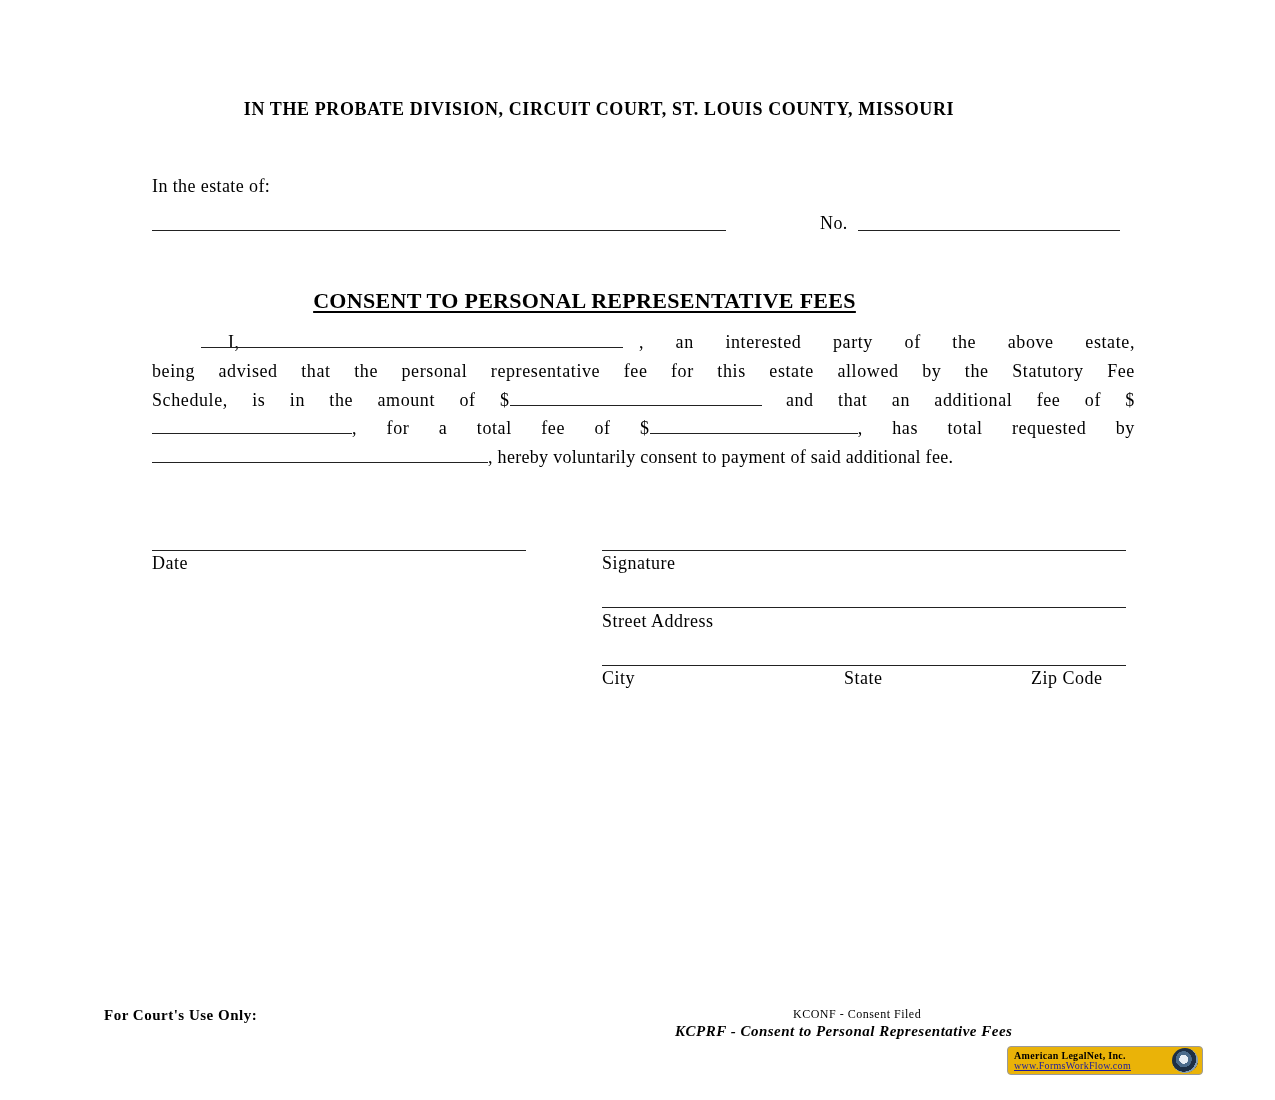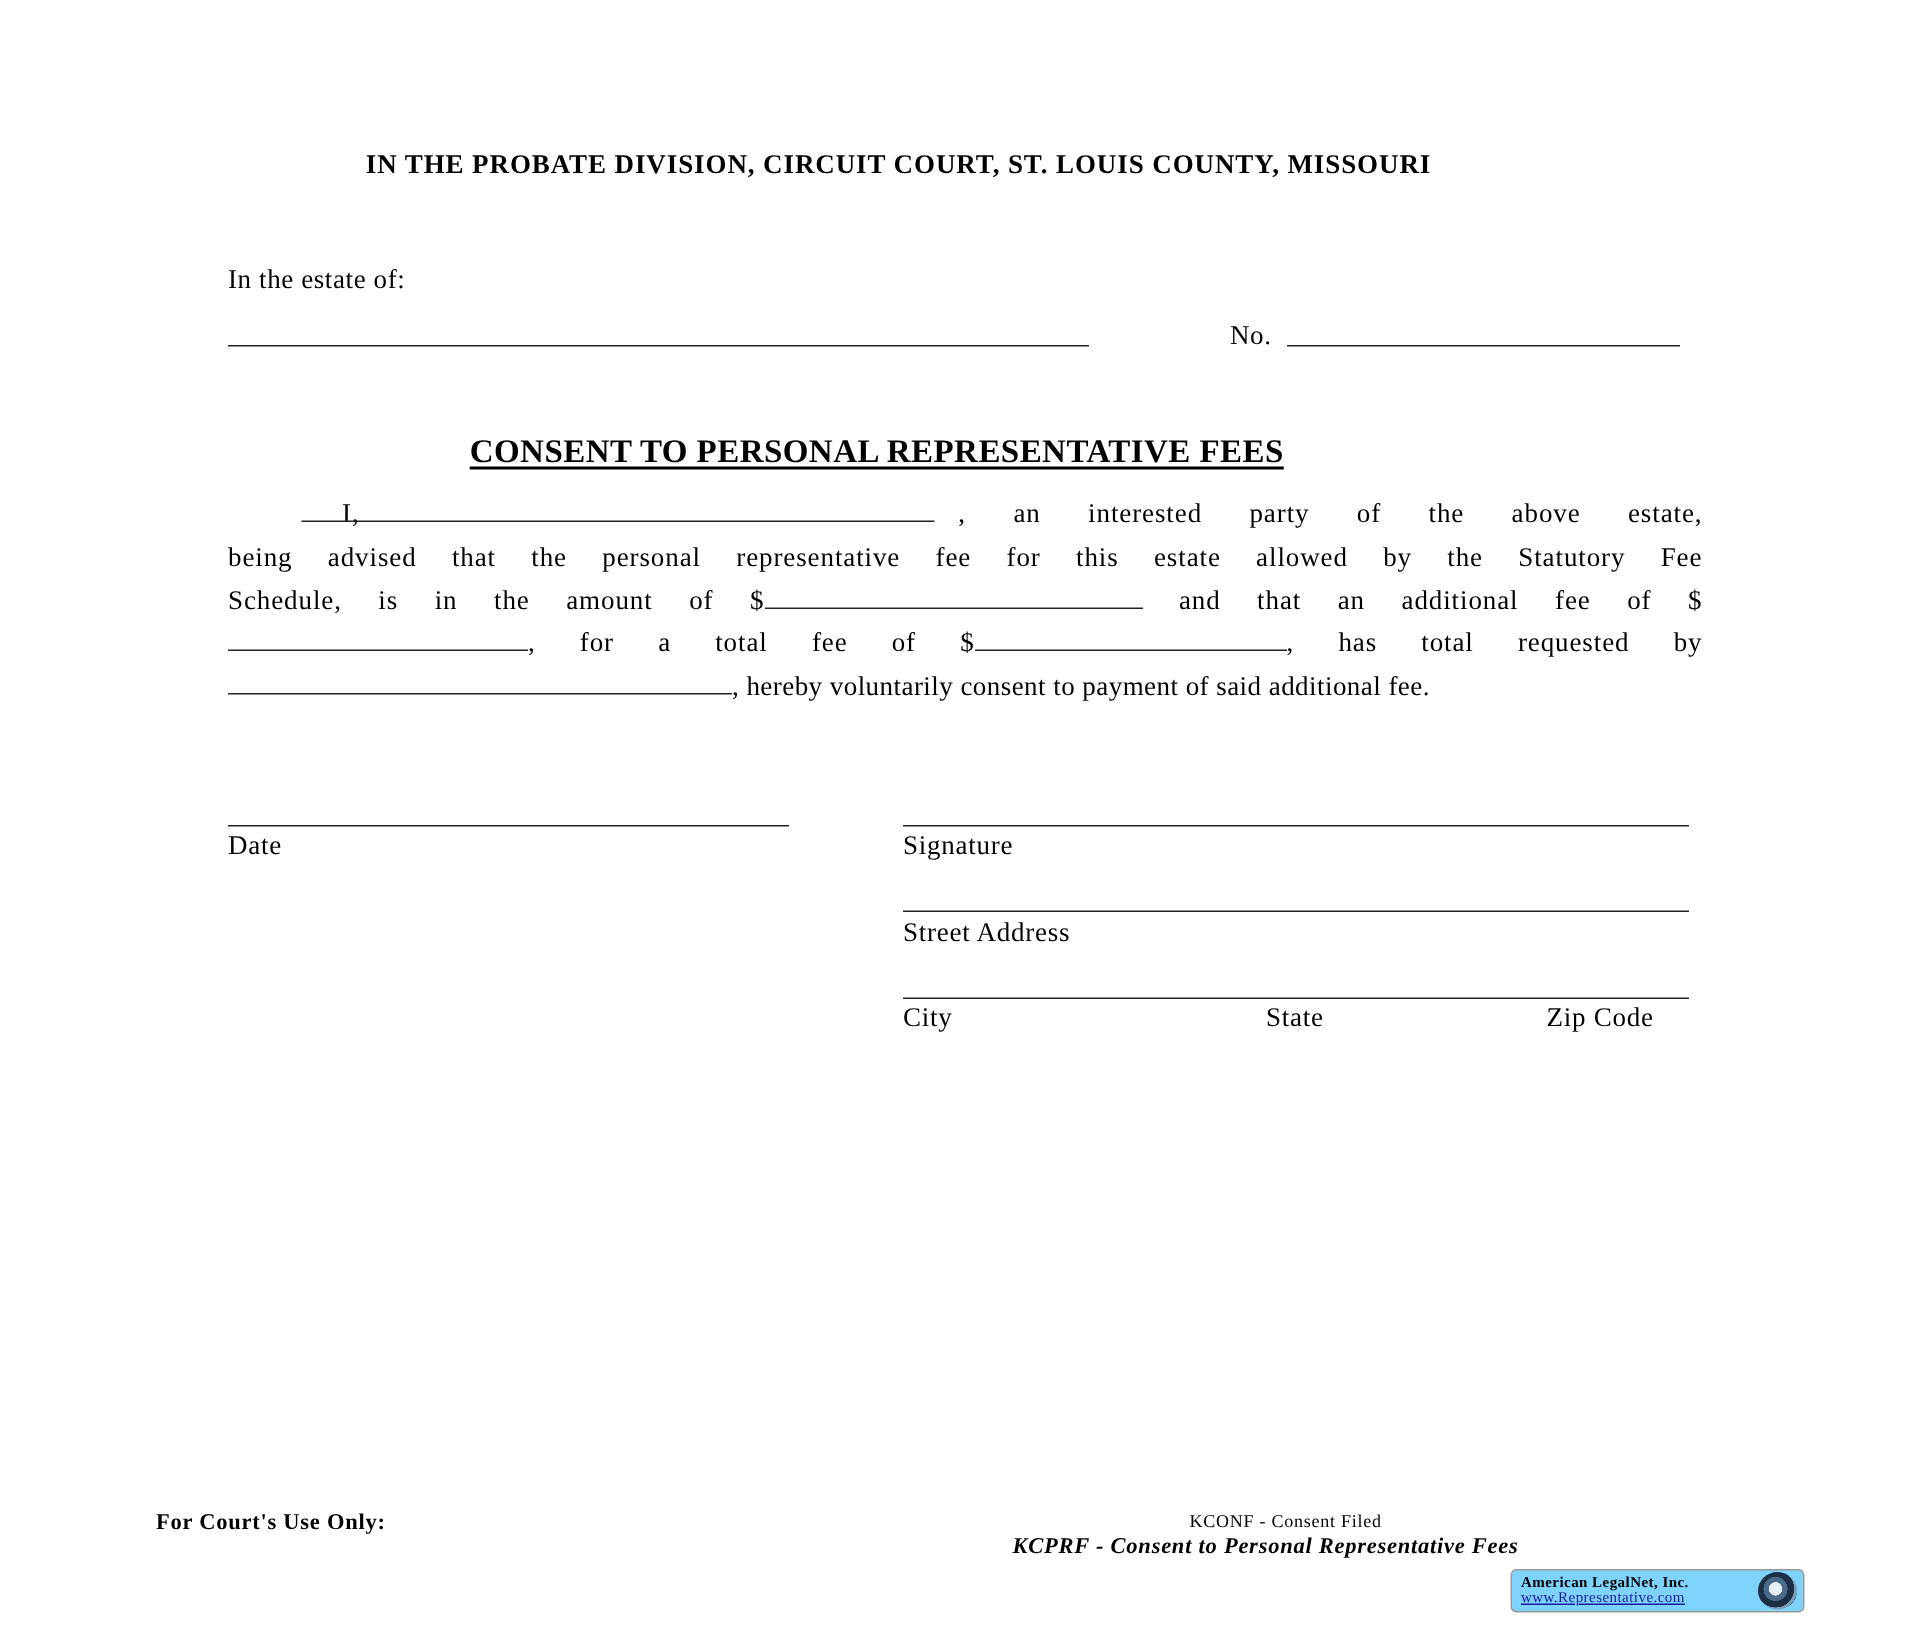--- a/index.html
+++ b/index.html
@@ -14,21 +14,21 @@
     .form-title span { text-decoration: underline; text-underline-offset: 3px; letter-spacing: 0.3px; }
     .para-line { position: absolute; left: 152px; width: 983px; font-size: 18px; letter-spacing: 0.6px;
                  display: flex; justify-content: space-between; align-items: baseline; white-space: nowrap; }
     .para-line.last { justify-content: flex-start; gap: 0; }
     .blank { display: inline-block; border-bottom: 1.3px solid #222; height: 14px; vertical-align: baseline; }
     .sig-label { font-size: 18px; letter-spacing: 0.5px; }
     .footer-left { top: 1007px; left: 104px; font-weight: bold; font-size: 15px; letter-spacing: 0.5px; }
     .footer-right1 { top: 1007px; left: 793px; font-weight: normal; font-size: 12px; letter-spacing: 0.5px; }
     .footer-right2 { top: 1023px; left: 675px; font-weight: bold; font-style: italic; font-size: 15px; letter-spacing: 0.5px; }
     .badge { position: absolute; top: 1046px; left: 1007px; width: 194px; height: 27px;
-             border: 1px solid #9a9a9a; border-radius: 4px; background: #7dd3fc; }
+             border: 1px solid #9a9a9a; border-radius: 4px; background: #eab308; }
     .badge-name { position: absolute; top: 3px; left: 6px; font-size: 10px; font-weight: bold; letter-spacing: 0.3px; }
     .badge-url { position: absolute; top: 13px; left: 6px; font-size: 10px; color: #1a1aa0; text-decoration: underline; letter-spacing: 0.3px; }
     .badge-logo { position: absolute; top: 1px; right: 4px; width: 26px; height: 25px; border-radius: 50%;
                   background: radial-gradient(circle at 45% 45%, #e8eef5 0 22%, #4a6a8a 23% 40%, #1d2f45 41% 62%, #7f9bb8 63% 72%, #16263a 73% 100%); }
   </style>
 </head>
 <body>
 
 <div class="abs court-header">IN THE PROBATE DIVISION, CIRCUIT COURT, ST. LOUIS COUNTY, MISSOURI</div>
 
@@ -119,15 +119,15 @@
 <div class="abs sig-label" style="top:668px;left:602px;">City</div>
 <div class="abs sig-label" style="top:668px;left:844px;">State</div>
 <div class="abs sig-label" style="top:668px;left:1031px;">Zip Code</div>
 
 <div class="abs footer-left">For Court's Use Only:</div>
 <div class="abs footer-right1">KCONF - Consent Filed</div>
 <div class="abs footer-right2">KCPRF - Consent to Personal Representative Fees</div>
 
 <div class="badge">
   <div class="badge-name">American LegalNet, Inc.</div>
-  <div class="badge-url">www.Representative.com</div>
+  <div class="badge-url">www.FormsWorkFlow.com</div>
   <div class="badge-logo"></div>
 </div>
 
 </body></html>

